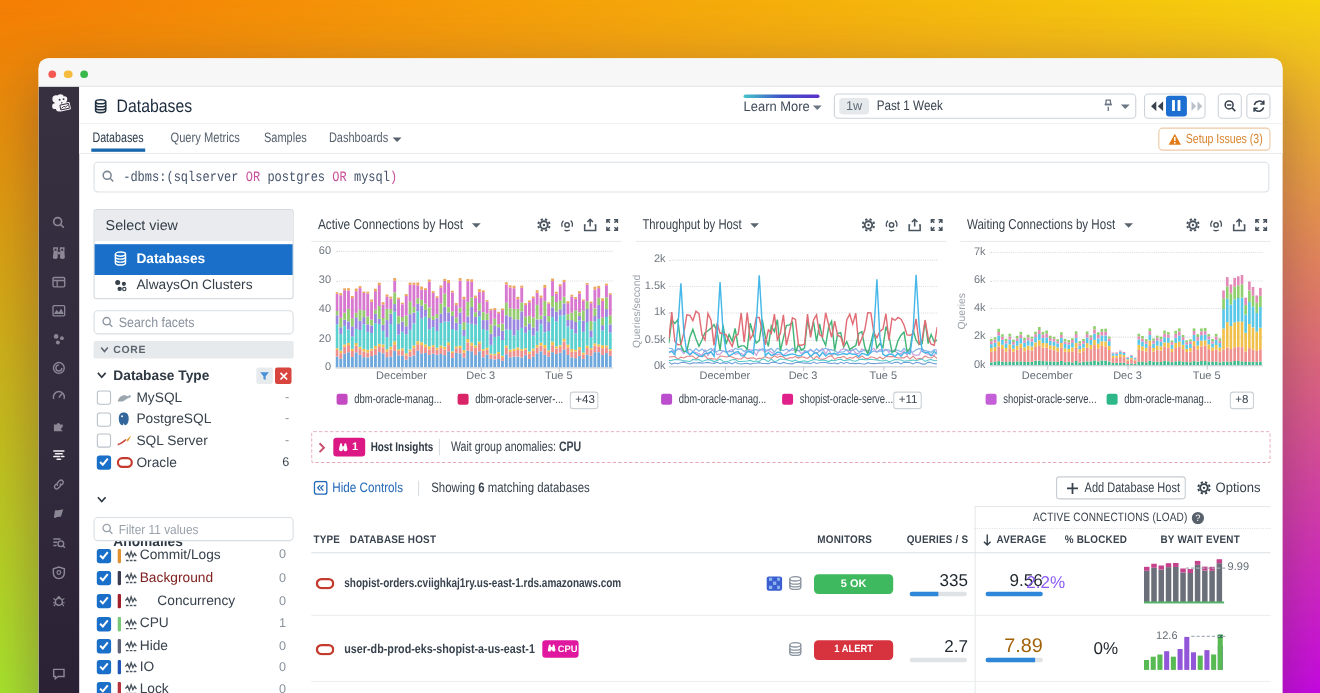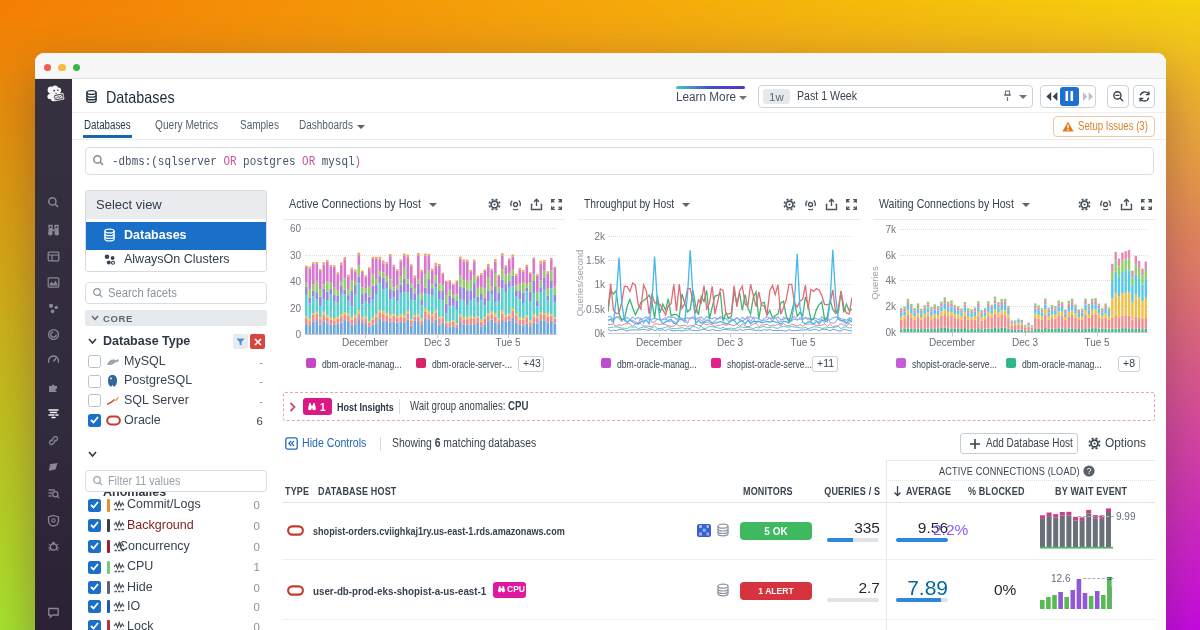--- a/index.html
+++ b/index.html
@@ -282,21 +282,21 @@
     <div style="position:absolute;right:906px;top:472.5px;transform:translateY(-50%);transform-origin:right center;font-size:11.5px;color:#8a939e;font-weight:400;white-space:nowrap;line-height:1.1;">0</div>
     <div class="" style="position:absolute;left:53px;top:487.0px;width:13px;height:13px;background:#1a6fc9;border-radius:2.5px;"></div>
     <svg style="position:absolute;left:55px;top:489.0px;" width="9" height="8" viewBox="0 0 9 8">
       <path d="M1 4 L3.5 6.5 L8 1" stroke="#fff" stroke-width="1.8" fill="none"></path>
     </svg>
     <div class="" style="position:absolute;left:72px;top:487.0px;width:3.2px;height:13px;background:#a01f28;border-radius:1px;"></div>
     <svg style="position:absolute;left:78px;top:488.0px;" width="12" height="11" viewBox="0 0 12 11">
       <path d="M1 5 L3 2.5 L4.6 6.5 L6.2 1.5 L7.8 6 L9.4 3 L11 5.5" fill="none" stroke="#4a545f" stroke-width="1.2"></path>
       <path d="M1.5 9.5 h2.4 M5 9.5 h2.4 M8.5 9.5 h2.4" stroke="#4a545f" stroke-width="1.3"></path>
     </svg>
-    <div class="" style="position:absolute;left:84px;top:493.5px;transform:translateY(-50%);transform-origin:left center;font-size:12.5px;color:#39434e;font-weight:400;white-space:nowrap;line-height:1.1;">Concurrency</div>
+    <div class="" style="position:absolute;left:108px;top:493.5px;transform:translateY(-50%);transform-origin:left center;font-size:12.5px;color:#39434e;font-weight:400;white-space:nowrap;line-height:1.1;">Concurrency</div>
     <div style="position:absolute;right:906px;top:493.5px;transform:translateY(-50%);transform-origin:right center;font-size:11.5px;color:#8a939e;font-weight:400;white-space:nowrap;line-height:1.1;">0</div>
     <div class="" style="position:absolute;left:53px;top:507.5px;width:13px;height:13px;background:#1a6fc9;border-radius:2.5px;"></div>
     <svg style="position:absolute;left:55px;top:509.5px;" width="9" height="8" viewBox="0 0 9 8">
       <path d="M1 4 L3.5 6.5 L8 1" stroke="#fff" stroke-width="1.8" fill="none"></path>
     </svg>
     <div class="" style="position:absolute;left:72px;top:507.5px;width:3.2px;height:13px;background:#7ac779;border-radius:1px;"></div>
     <svg style="position:absolute;left:78px;top:508.5px;" width="12" height="11" viewBox="0 0 12 11">
       <path d="M1 5 L3 2.5 L4.6 6.5 L6.2 1.5 L7.8 6 L9.4 3 L11 5.5" fill="none" stroke="#4a545f" stroke-width="1.2"></path>
       <path d="M1.5 9.5 h2.4 M5 9.5 h2.4 M8.5 9.5 h2.4" stroke="#4a545f" stroke-width="1.3"></path>
     </svg>
@@ -1650,21 +1650,21 @@
       <g stroke="#8a939e" stroke-width="1.2" fill="none">
         <ellipse cx="7" cy="3.2" rx="5" ry="2"></ellipse>
         <path d="M2 3.2 V10.8 A5 2 0 0 0 12 10.8 V3.2"></path>
         <path d="M2 6 A5 2 0 0 0 12 6 M2 8.5 A5 2 0 0 0 12 8.5"></path>
       </g>
     </svg>
     <div class="" style="position:absolute;left:705px;top:528.5px;width:72px;height:18px;background:#d6333f;border-radius:4px;"></div>
     <div style="position:absolute;left:741px;top:537.5px;transform:translate(-50%,-50%) scaleX(0.9);font-size:9.5px;color:#fff;font-weight:700;white-space:nowrap;line-height:1.1;">1 ALERT</div>
     <div style="position:absolute;right:286px;top:535px;transform:translateY(-50%);transform-origin:right center;font-size:15.5px;color:#1f262d;font-weight:500;white-space:nowrap;line-height:1.1;">2.7</div>
     <div class="" style="position:absolute;left:792px;top:544.5px;width:52px;height:4px;background:#dfe3e6;border-radius:2px;"></div>
-    <div style="position:absolute;right:218px;top:535px;transform:translateY(-50%);transform-origin:right center;font-size:21px;color:#0369a1;font-weight:500;white-space:nowrap;line-height:1.1;">7.89</div>
+    <div style="position:absolute;right:218px;top:535px;transform:translateY(-50%);transform-origin:right center;font-size:18px;color:#a16207;font-weight:500;white-space:nowrap;line-height:1.1;">7.89</div>
     <div class="" style="position:absolute;left:861px;top:544.5px;width:52px;height:4px;background:#dfe3e6;border-radius:2px;"></div>
     <div class="" style="position:absolute;left:861px;top:544.5px;width:45px;height:4px;background:#2e87d8;border-radius:2px 0 0 2px;"></div>
     <div class="" style="position:absolute;left:959px;top:537px;transform:translateY(-50%);transform-origin:left center;font-size:15.5px;color:#1f262d;font-weight:500;white-space:nowrap;line-height:1.1;">0%</div>
     <svg style="position:absolute;left:1005px;top:516px;" width="73" height="41" viewBox="0 0 73 41">
       <rect x="0.0" y="31" width="4.6" height="9" fill="#58ba52"></rect>
       <rect x="6.1" y="28" width="4.6" height="12" fill="#58ba52"></rect>
       <rect x="12.2" y="26" width="4.6" height="14" fill="#58ba52"></rect>
       <rect x="18.299999999999997" y="23" width="4.6" height="17" fill="#9257d8"></rect>
       <rect x="24.4" y="28" width="4.6" height="12" fill="#58ba52"></rect>
       <rect x="30.5" y="21" width="4.6" height="19" fill="#9257d8"></rect>

